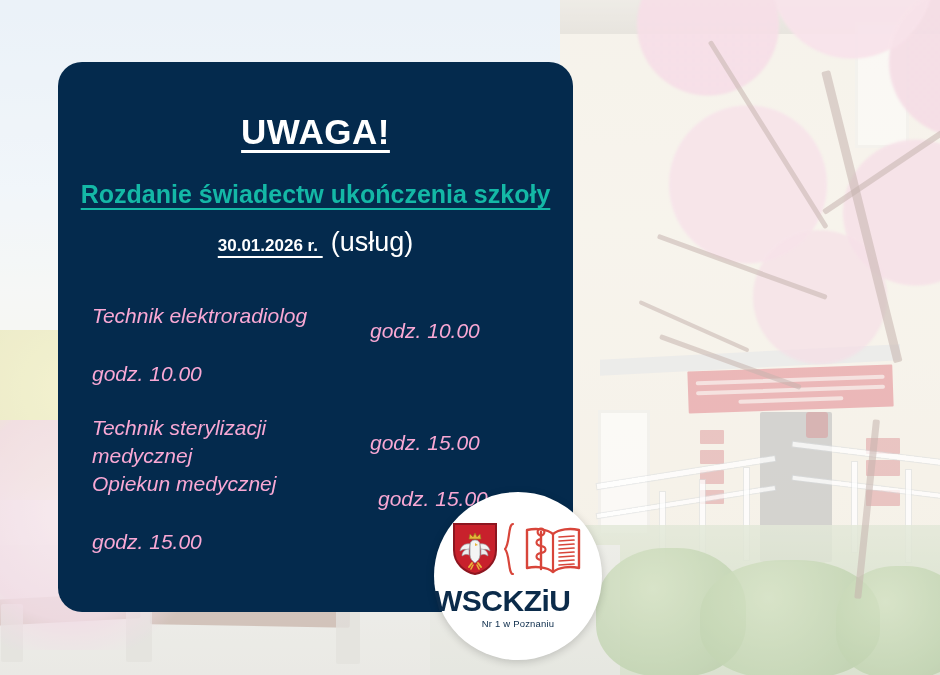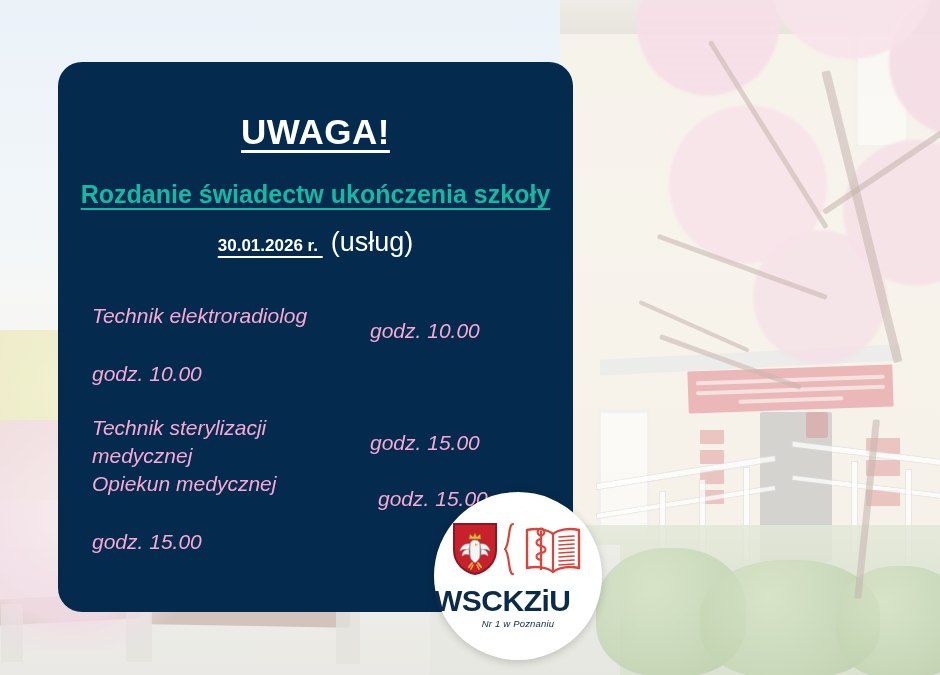--- a/index.html
+++ b/index.html
@@ -229,21 +229,20 @@
     font-weight: bold;
     letter-spacing: -.5px;
   }
   .logo-tag {
     position: absolute;
     top: 126px; left: 0; right: 0;
     text-align: center;
     color: #0b2b4a;
     font-size: 9.5px;
     letter-spacing: .2px;
-    font-style: italic;
   }
 </style>
 </head>
 <body>
 
 <div id="poster">
 
   <div class="bg-layer">
     <div class="bg-sky"></div>
 

